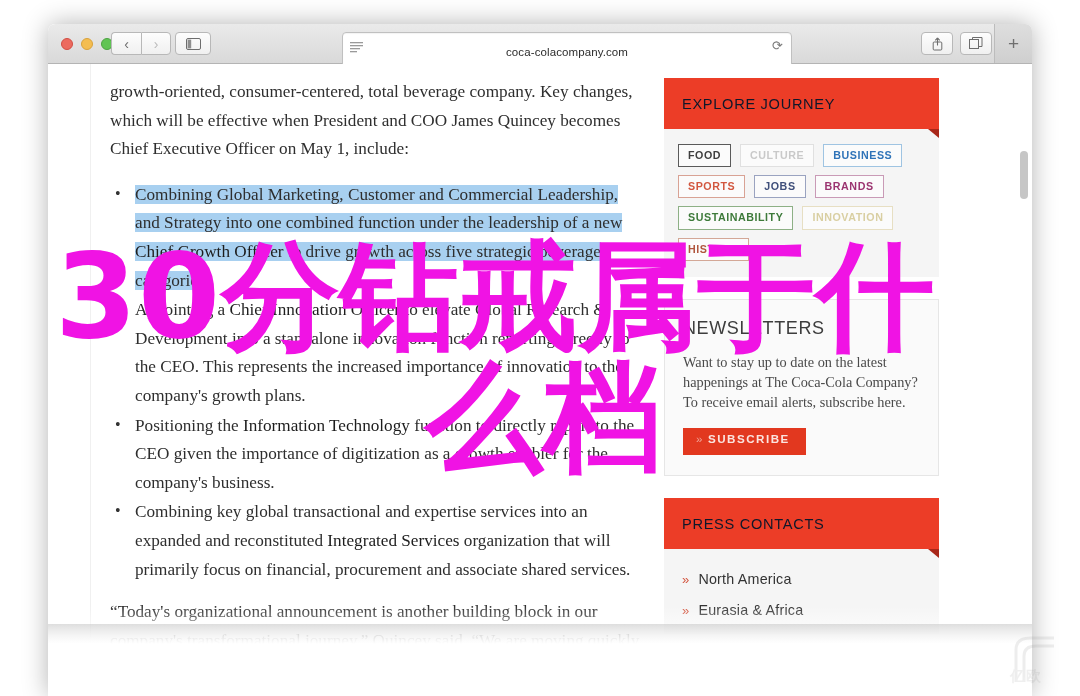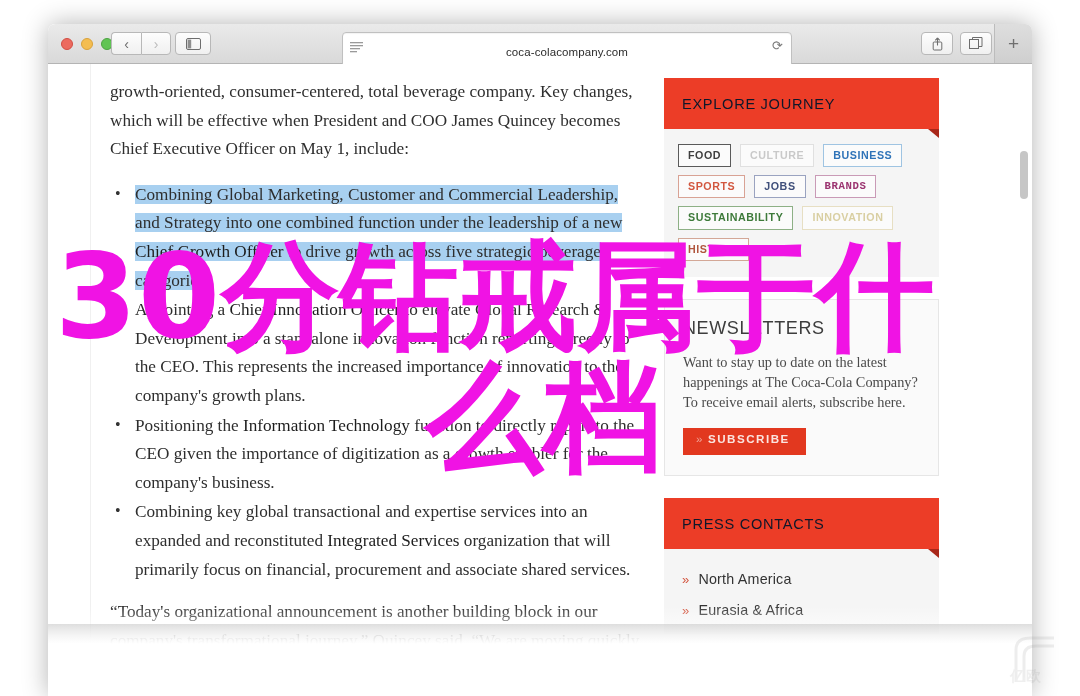--- a/index.html
+++ b/index.html
@@ -346,21 +346,21 @@
         <div class="rail">
 
           <div class="card">
             <div class="card-head">EXPLORE JOURNEY</div>
             <div class="tagwrap" id="tags">
                 <div class="tag" style="color: rgb(63, 63, 63); border-color: rgb(90, 90, 90);">FOOD</div>
                 <div class="tag" style="color: rgb(201, 201, 201); border-color: rgb(224, 224, 224);">CULTURE</div>
                 <div class="tag" style="color: rgb(47, 115, 184); border-color: rgb(159, 196, 226);">BUSINESS</div>
                 <div class="tag" style="color: rgb(210, 87, 63); border-color: rgb(216, 162, 148);">SPORTS</div>
                 <div class="tag" style="color: rgb(63, 79, 122); border-color: rgb(154, 163, 192);">JOBS</div>
-                <div class="tag" style="color: rgb(155, 52, 112); border-color: rgb(201, 154, 182); font-family: Liberation Mono, monospace;">BRANDS</div>
+                <div class="tag" style="color: rgb(155, 52, 112); border-color: rgb(201, 154, 182);">BRANDS</div>
                 <div class="tag" style="color: rgb(61, 122, 58); border-color: rgb(141, 176, 133);">SUSTAINABILITY</div>
                 <div class="tag" style="color: rgb(217, 207, 162); border-color: rgb(231, 223, 195);">INNOVATION</div>
                 <div class="tag" style="color: rgb(176, 85, 61); border-color: rgb(211, 167, 150);">HISTORY</div>
               </div>
           </div>
 
           <div class="card white">
             <div class="news-body">
               <div class="news-title">NEWSLETTERS</div>
               <div class="news-copy">Want to stay up to date on the latest happenings at The Coca-Cola Company? To receive email alerts, subscribe here.</div>

